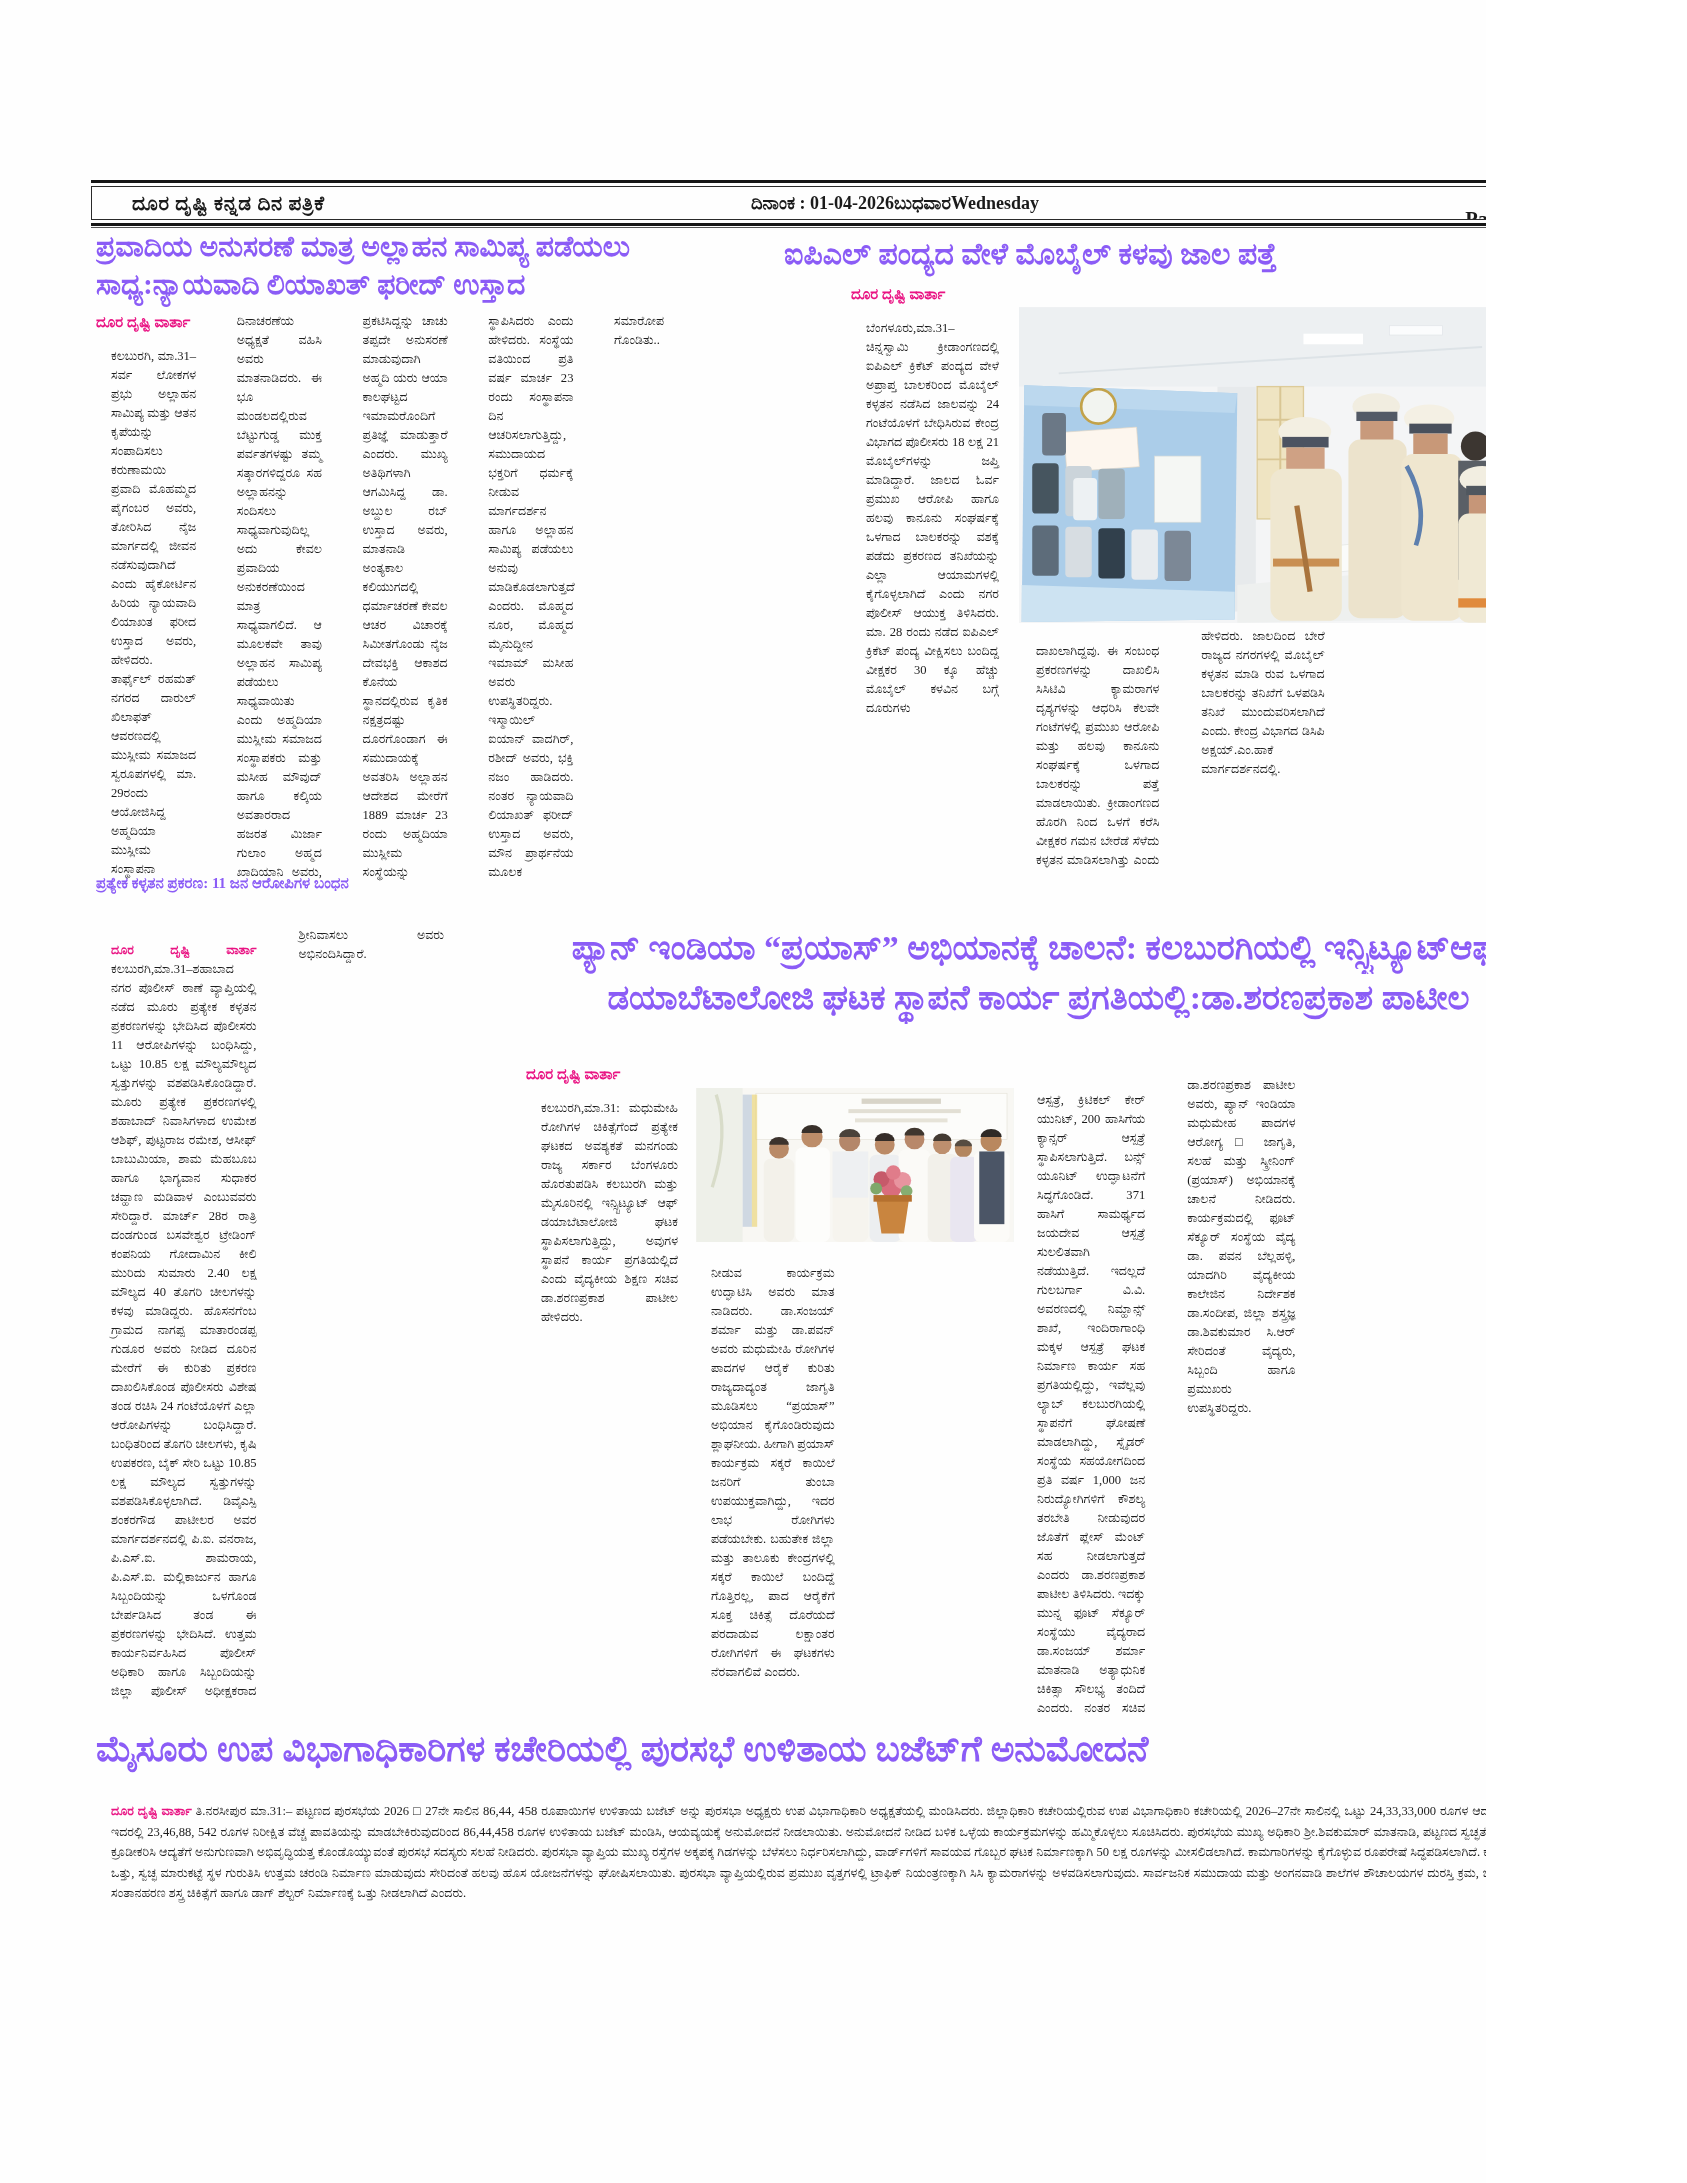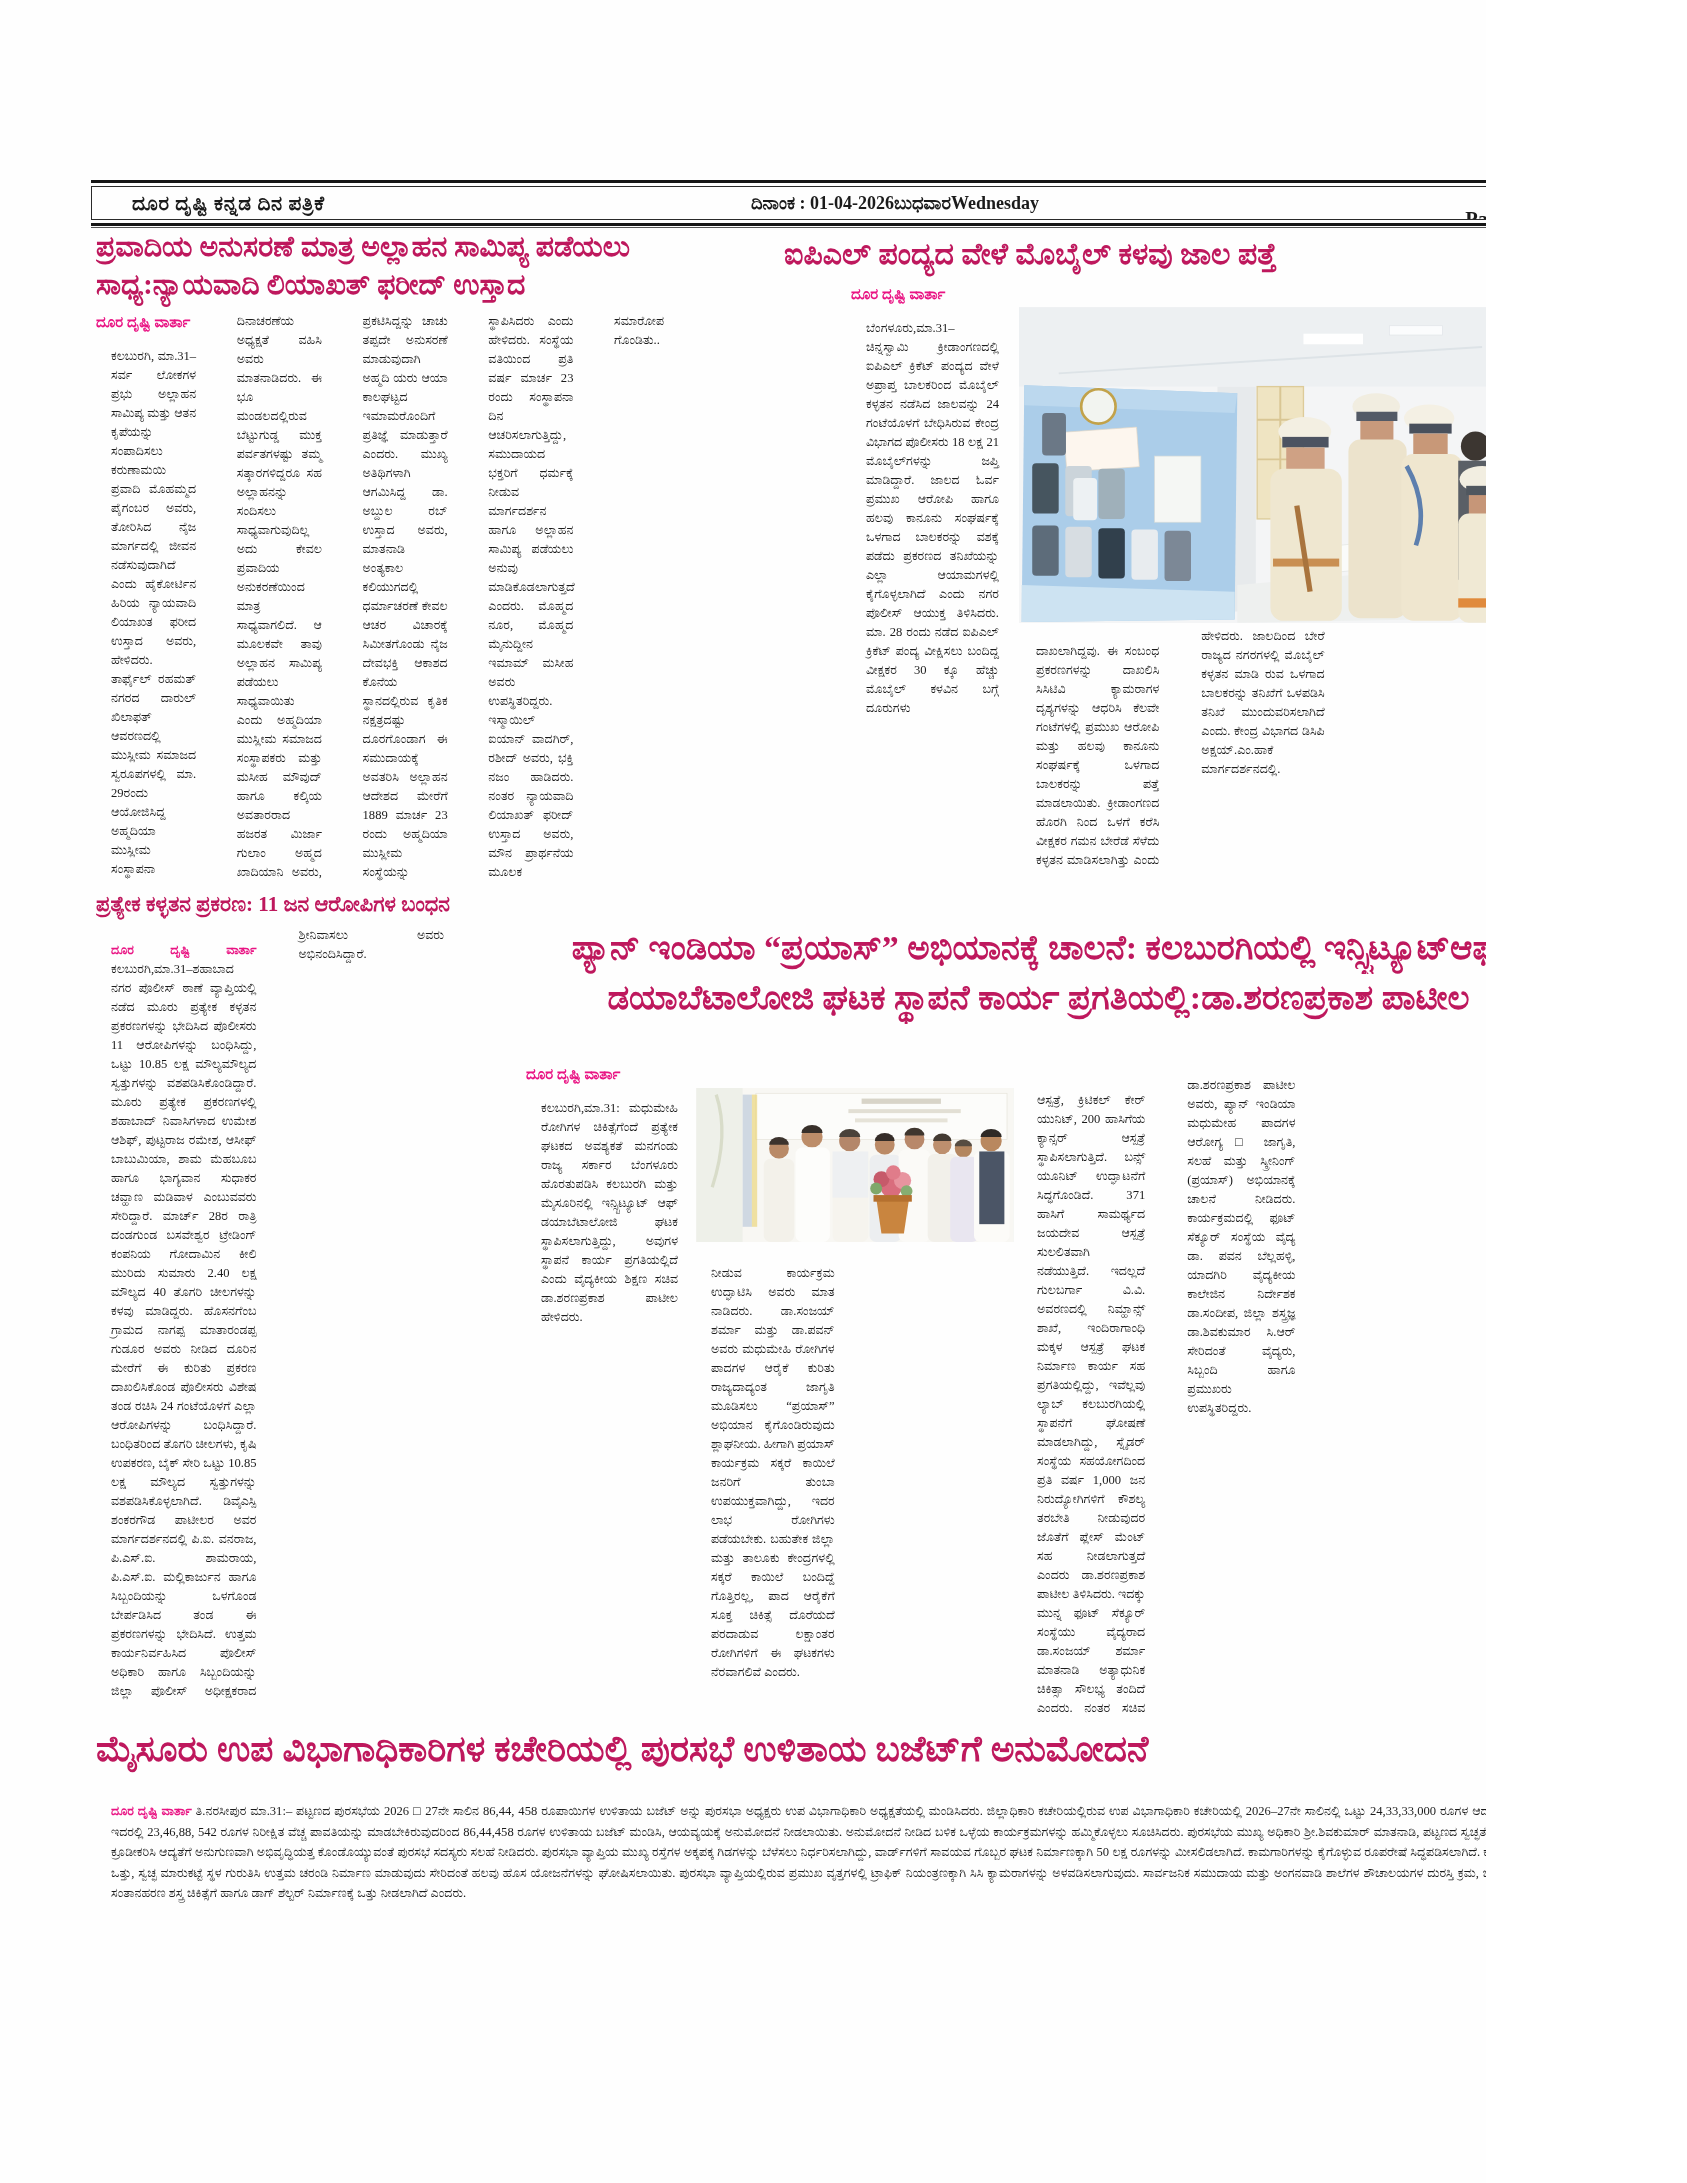--- a/index.html
+++ b/index.html
@@ -13,29 +13,29 @@
   .bottom-rule{left:91px;top:223px;width:1504px;height:2.6px;background:#161616;}
   .bottom-rule2{left:91px;top:227px;width:1504px;height:0.7px;background:#555;}
   .masthead{font-weight:bold;font-size:20px;letter-spacing:0.7px;}
   .header-center{font-weight:bold;font-size:18px;display:flex;}
   .pageno{font-weight:bold;font-size:20.5px;margin-top:32px;}
   
   .byline{color:#e91383;font-weight:bold;font-size:15px;line-height:20px;margin:0 0 2.6px 0;}
   .byline-inline{color:#e91383;font-weight:bold;}
   .body-text{font-size:12.6px;line-height:19px;text-align:justify;margin:15px;}
   .cols{column-fill:auto;}
-  .hl{font-weight:bold;color:#be185d;}
+  .hl{font-weight:bold;color:#8b5cf6;}
   
   .a1-headline{left:96px;top:228px;width:675px;height:81px;font-size:28.4px;line-height:38px;}
   .a1-body{left:96px;top:312px;width:744px;height:570px;column-count:6;column-gap:10.6px;}
   .a2-headline{left:784px;top:232px;width:826px;height:48px;font-size:30px;line-height:44px;white-space:nowrap;}
   .a2-left{left:851px;top:284px;width:163px;height:597px;}
   .a2-photo{left:1019px;top:307px;width:471px;height:316px;}
   .a2-below{left:1021px;top:627px;width:484px;height:255px;column-count:3;column-gap:12px;}
-  .a3-headline{left:96px;top:889px;width:364px;height:33px;font-size:21px;line-height:30px;white-space:nowrap;}
+  .a3-headline{left:96px;top:868px;width:364px;height:33px;font-size:15px;line-height:30px;white-space:nowrap;}
   .a3-body{left:96px;top:926px;width:363px;height:799px;column-count:2;column-gap:12px;}
   .a4-headline1{left:463px;top:925px;width:1151px;height:49px;font-size:34px;line-height:45px;text-align:center;white-space:nowrap;}
   .a4-headline2{left:463px;top:975px;width:1151px;height:49px;font-size:34px;line-height:45px;text-align:center;white-space:nowrap;}
   .a4-col1{left:526px;top:1064px;width:167px;height:662px;}
   .a4-photo{left:696px;top:1088px;width:318px;height:154px;}
   .a4-below{left:696px;top:1249px;width:318px;height:474px;column-count:2;column-gap:10.6px;}
   .a4-right{left:1022px;top:1076px;width:589px;height:650px;column-count:4;column-gap:12px;}
   .a5-headline{left:96px;top:1725px;width:1518px;height:53px;font-size:36px;line-height:48px;text-align:left;white-space:nowrap;}
   .a5-body{left:96px;top:1786px;width:1518px;height:210px;font-size:12.6px;line-height:20.5px;}
   .photo-frame{background:#f5f6f7;}

